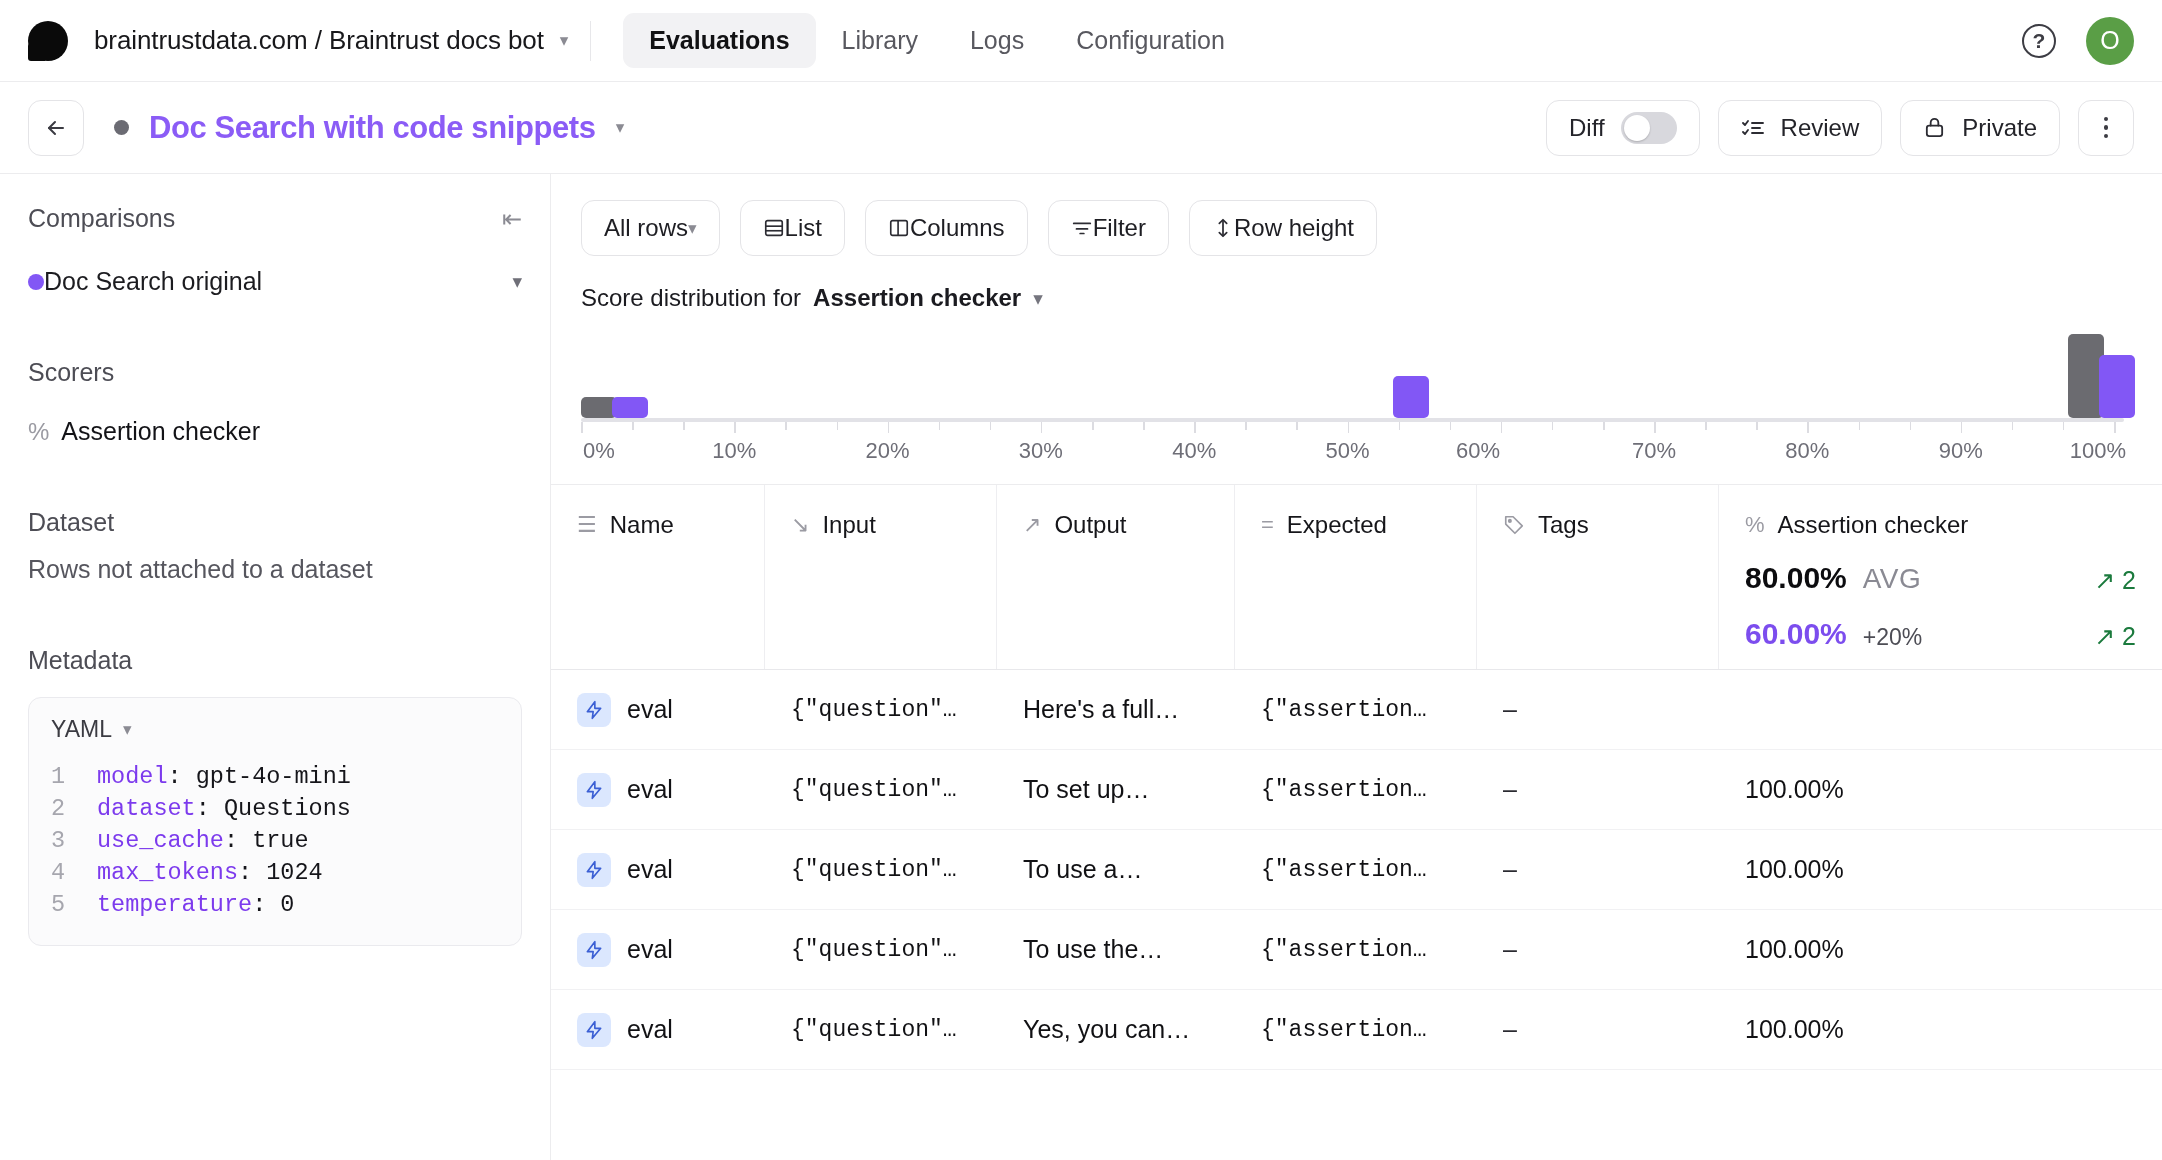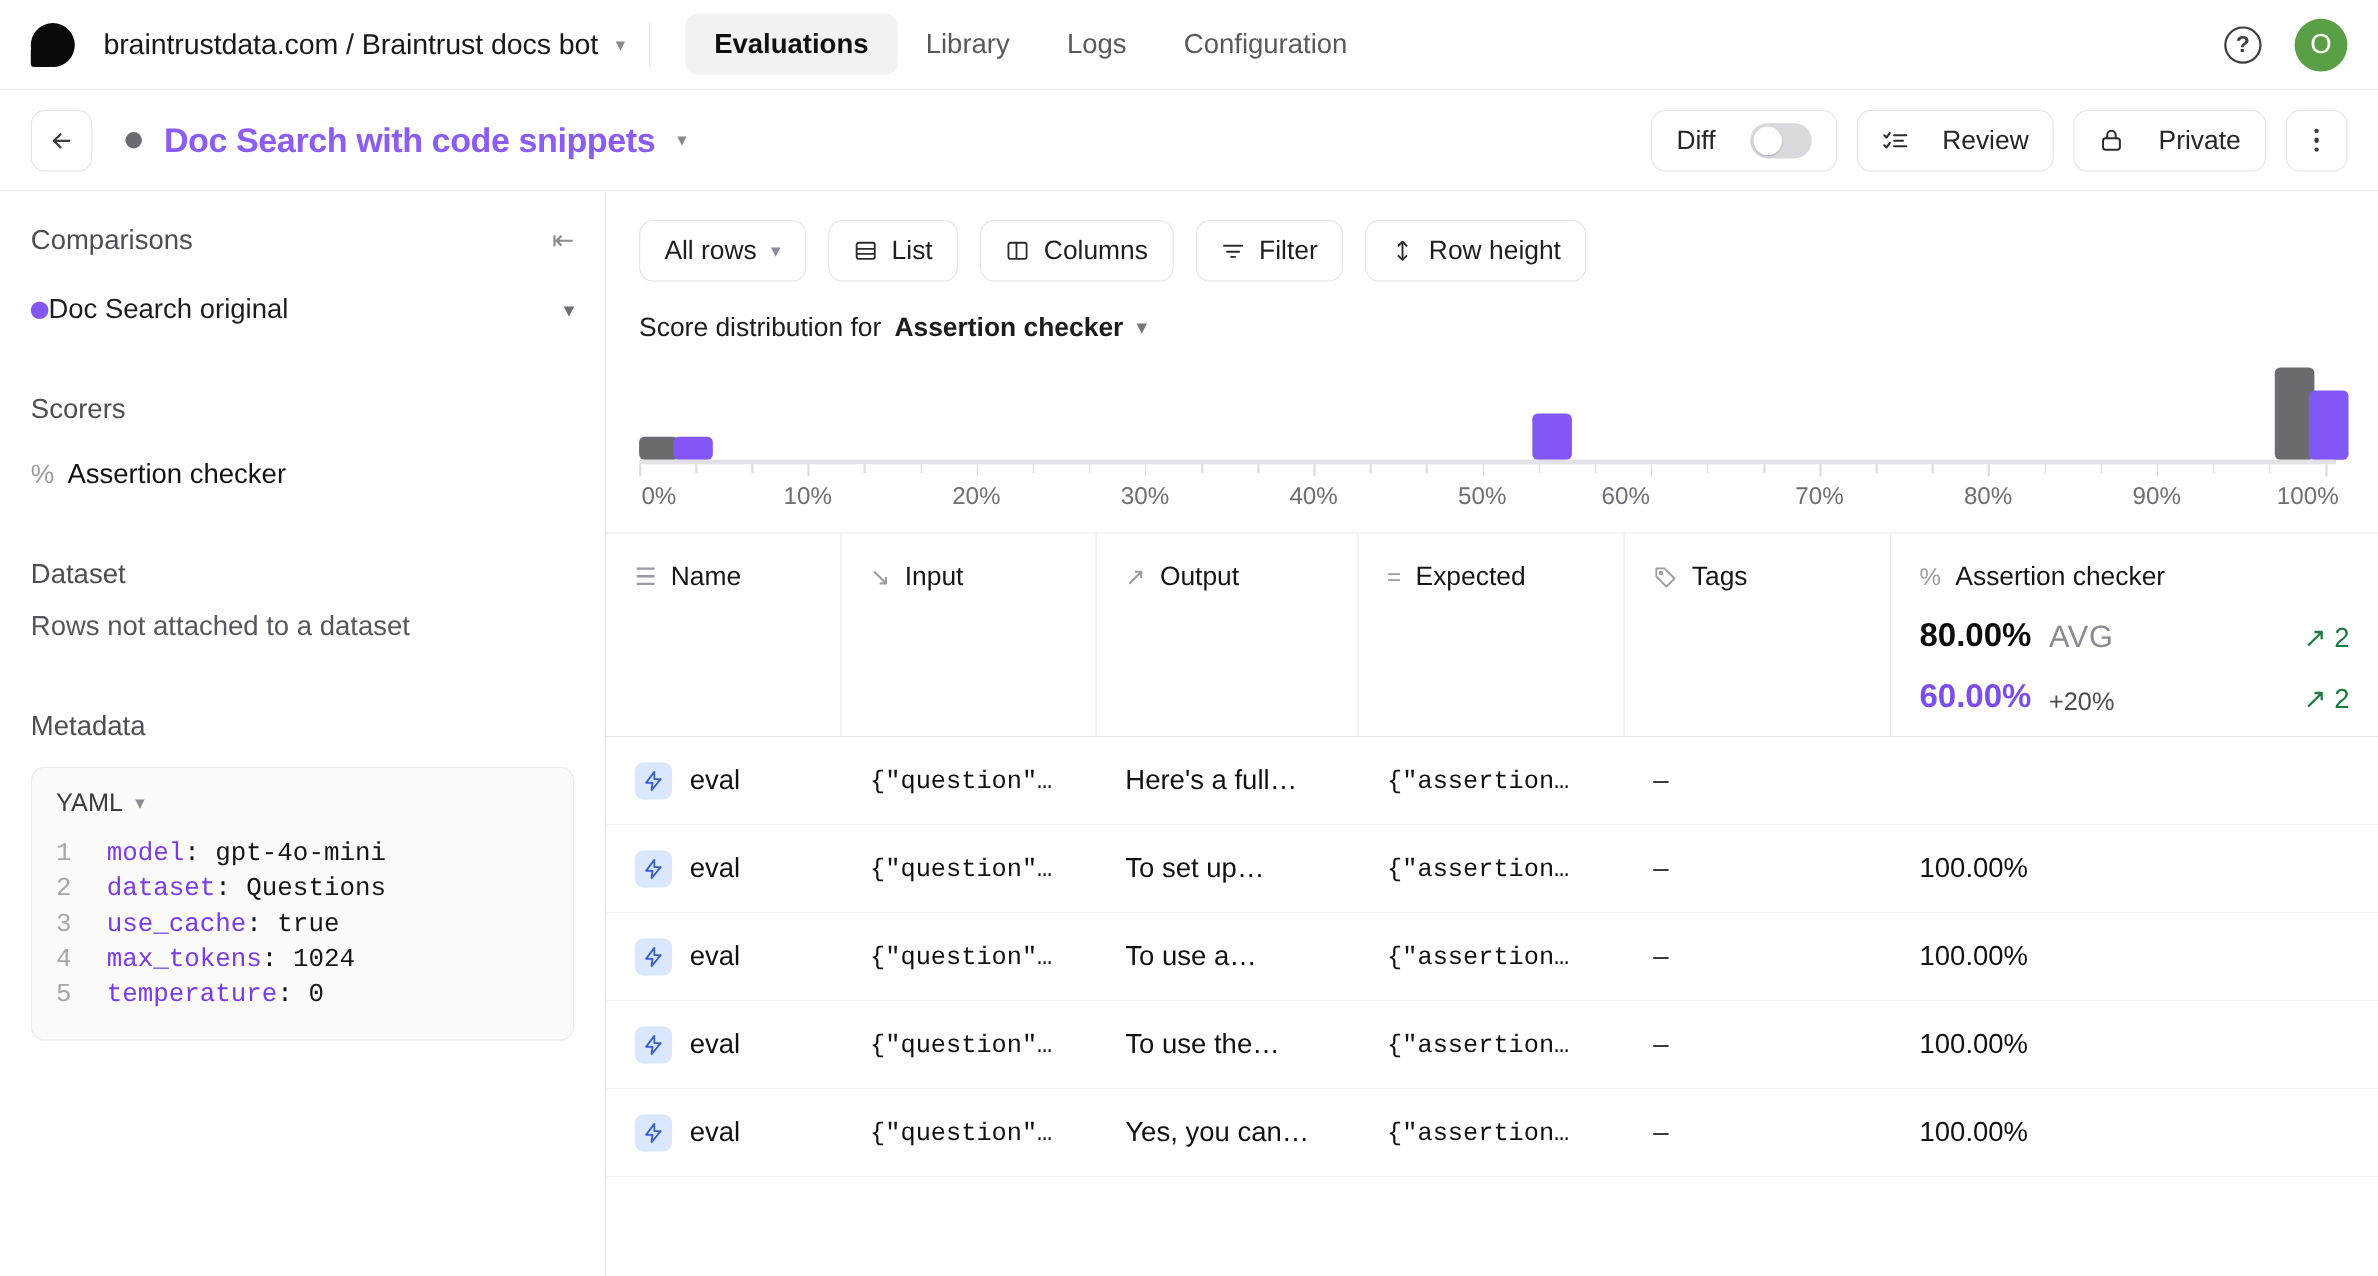--- a/index.html
+++ b/index.html
@@ -68,21 +68,21 @@
     width: 56px; height: 56px; border: 1px solid #e4e4e7; border-radius: 13px;
     background: #fff; display: flex; align-items: center; justify-content: center;
     font-size: 26px; color: #3b3b42; cursor: pointer;
   }
   .exp-title-wrap { display: flex; align-items: center; gap: 20px; margin-left: 30px; }
   .status-dot { width: 15px; height: 15px; border-radius: 50%; background: #6b6b73; }
   .exp-title { font-size: 31px; font-weight: 700; letter-spacing: -0.4px; color: #8b5cf6; }
   .sub-right { margin-left: auto; display: flex; align-items: center; gap: 18px; }
   .pill {
     height: 56px; border: 1px solid #e4e4e7; border-radius: 13px; background: #fff;
-    display: flex; align-items: center; gap: 31px; padding: 0 22px;
+    display: flex; align-items: center; gap: 16px; padding: 0 22px;
     font-size: 24px; color: #24242a; cursor: pointer; white-space: nowrap;
   }
   .toggle {
     width: 56px; height: 32px; border-radius: 16px; background: #d8d8dd;
     position: relative; flex: 0 0 auto;
   }
   .toggle::after {
     content: ""; position: absolute; top: 3px; left: 3px;
     width: 26px; height: 26px; border-radius: 50%; background: #fff;
     box-shadow: 0 1px 2px rgba(0,0,0,.2);
@@ -130,21 +130,21 @@
   .cl { display: flex; }
   .cl .ln { width: 46px; color: #a6a6ae; flex: 0 0 46px; }
   .cl .key { color: #7c3aed; }
   .cl .val { color: #15151a; }
 
   
   .main { flex: 1 1 auto; display: flex; flex-direction: column; min-width: 0; }
   .toolbar { display: flex; align-items: center; gap: 20px; padding: 26px 30px 0 30px; }
   .tb-btn {
     height: 56px; border: 1px solid #e4e4e7; border-radius: 13px; background: #fff;
-    display: flex; align-items: center; gap: 13px; padding: 0 22px;
+    display: flex; align-items: center; padding: 0 22px;
     font-size: 24px; color: #1e1e23; cursor: pointer; white-space: nowrap;
   }
   .dist-line {
     display: flex; align-items: center; gap: 12px;
     padding: 28px 30px 0 30px; font-size: 24px; color: #1b1b20;
   }
   .dist-line .strong { font-weight: 600; }
   .dist-chev { color: #75757e; font-size: 19px; cursor: pointer; }
 
   

